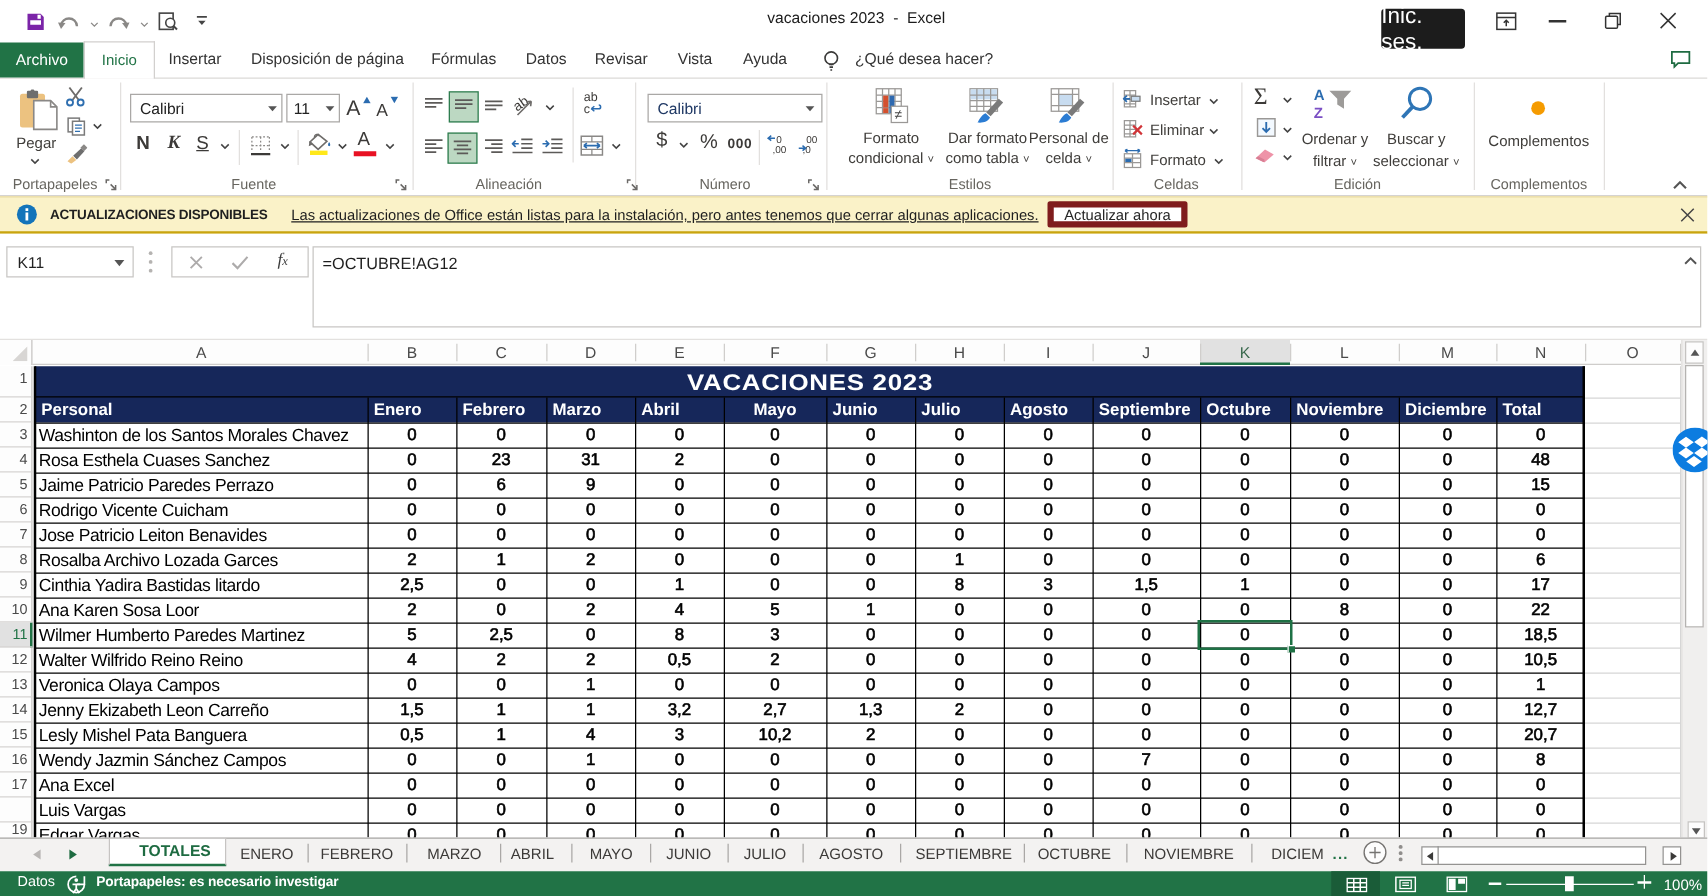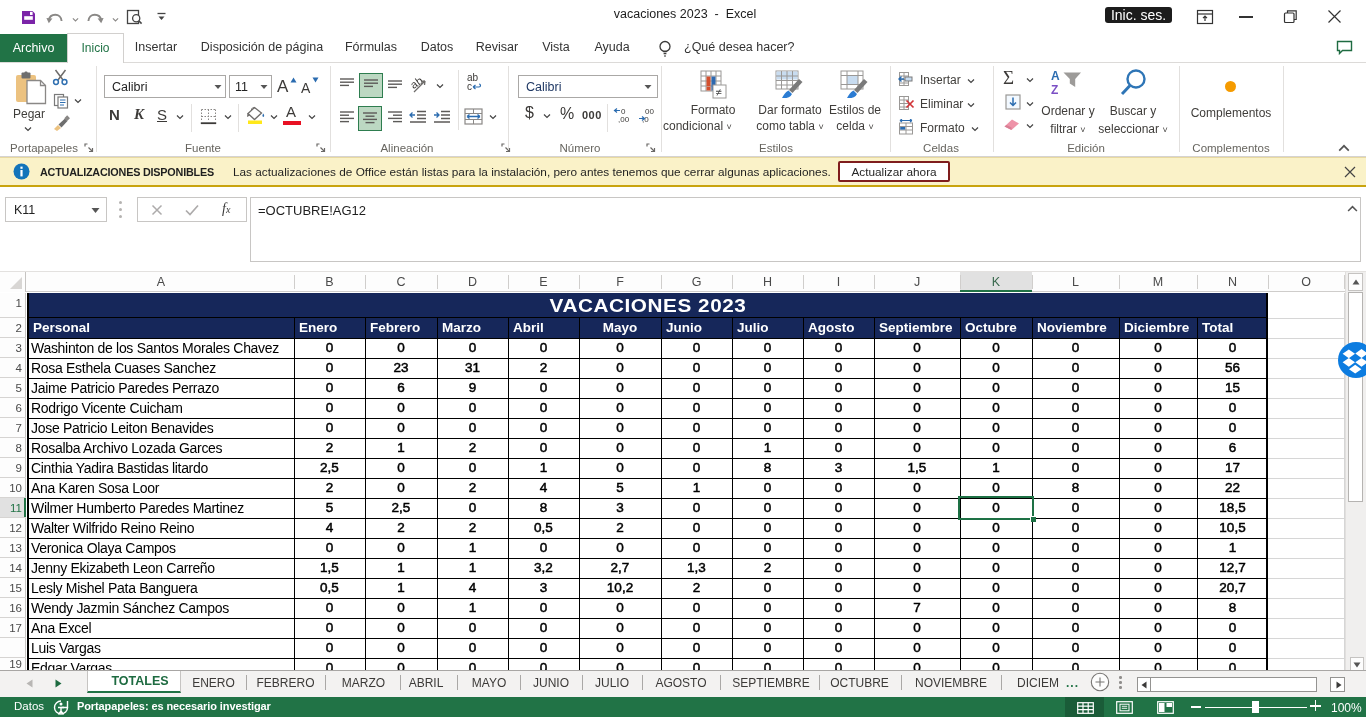--- a/index.html
+++ b/index.html
@@ -44,21 +44,21 @@
 <svg class="a" style="left:126px;top:9px" width="17" height="17" viewBox="0 0 17 17">
 <rect x="1.5" y="1.5" width="11" height="13" fill="none" stroke="#444" stroke-width="1.3"></rect>
 <circle cx="10.2" cy="9.2" r="3.6" fill="#fff" stroke="#444" stroke-width="1.3"></circle>
 <path d="M12.8 11.8 L15.6 14.6" stroke="#444" stroke-width="1.6"></path>
 </svg>
 <svg class="a" style="left:156px;top:12px" width="11" height="10" viewBox="0 0 11 10">
 <path d="M1.5 1.5 H9.5" stroke="#444" stroke-width="1.3"></path>
     <path d="M2.5 4.5 L5.5 8 L8.5 4.5 Z" fill="#444"></path>
 </svg>
 <div class="a" style="left:560px;top:7px;width:250px;text-align:center;font-size:12.5px;color:#1c1c1c">vacaciones 2023&nbsp; - &nbsp;Excel</div>
-<div class="a ctr" style="left:1105px;top:7px;width:67px;height:16px;background:#1c1c1c;border-radius:3px;color:#fff;font-size:14px">Inic. ses.</div>
+<div class="a ctr" style="left:1105px;top:7px;width:67px;height:32px;background:#1c1c1c;border-radius:3px;color:#fff;font-size:18px">Inic. ses.</div>
 <svg class="a" style="left:1196px;top:8px" width="18" height="18" viewBox="0 0 18 18">
 <rect x="1.5" y="2.5" width="15" height="13" fill="none" stroke="#333" stroke-width="1.2"></rect>
 <path d="M1.5 6 H16.5" stroke="#333" stroke-width="1.2"></path>
 <path d="M9 13 L9 8.5 M7 10.2 L9 8.2 L11 10.2" fill="none" stroke="#333" stroke-width="1.2"></path>
 </svg>
 <div class="a" style="left:1239px;top:16px;width:14px;height:1.6px;background:#333"></div>
 <svg class="a" style="left:1283px;top:9px" width="15" height="15" viewBox="0 0 15 15">
 <rect x="1.5" y="4" width="9.5" height="9.5" fill="none" stroke="#333" stroke-width="1.2" rx="1"></rect>
 <path d="M4.5 4 V1.8 H13.2 V10.5 H11" fill="none" stroke="#333" stroke-width="1.2"></path>
 </svg>
@@ -283,38 +283,38 @@
 <svg class="a" style="left:700px;top:70px" width="28" height="30" viewBox="0 0 28 30">
 <rect x="1" y="1" width="20" height="20" fill="#fff" stroke="#9a9896" stroke-width="1"></rect>
 <path d="M1 6 H21 M1 11 H21 M1 16 H21 M6 1 V21 M11 1 V21 M16 1 V21" stroke="#9a9896" stroke-width="1"></path>
 <rect x="6.5" y="6.5" width="4" height="9.5" fill="#d3502e"></rect>
 <rect x="11.5" y="6.5" width="4" height="14" fill="#2e69b0"></rect>
 <rect x="6.5" y="16.5" width="4" height="4" fill="#d3502e"></rect>
 <rect x="13" y="15" width="13" height="13" fill="#fff" stroke="#9a9896" stroke-width="1"></rect>
 <text x="15.5" y="25.5" font-size="11" fill="#444">≠</text>
 </svg>
 <div class="a rtxt" style="left:663px;top:103px;width:100px;text-align:center">Formato</div>
-<div class="a rtxt" style="left:663px;top:119px;width:100px;text-align:left">condicional <span style="font-size:9px">˅</span></div>
+<div class="a rtxt" style="left:663px;top:119px;width:100px;text-align:center">condicional <span style="font-size:9px">˅</span></div>
 <svg class="a" style="left:775px;top:70px" width="30" height="30" viewBox="0 0 30 30">
 <rect x="1" y="1" width="22" height="18" fill="#fff" stroke="#9a9896" stroke-width="1"></rect>
 <rect x="1.5" y="1.5" width="21" height="8" fill="#c8dcf0"></rect>
 <path d="M1 6 H23 M1 10.5 H23 M1 15 H23 M6.5 1 V19 M12 1 V19 M17.5 1 V19" stroke="#9a9896" stroke-width="1"></path>
 <path d="M14 20 L24 9 L27.5 12 L17.5 23 Z" fill="#7a7a7a"></path>
 <path d="M13.5 20.5 C10 22 8.5 25.5 7 28 C11 28.5 15.5 27.5 17 24 Z" fill="#2b7cd3"></path>
 </svg>
 <div class="a rtxt" style="left:740px;top:103px;width:100px;text-align:center">Dar formato</div>
 <div class="a rtxt" style="left:740px;top:119px;width:100px;text-align:center">como tabla <span style="font-size:9px">˅</span></div>
 <svg class="a" style="left:840px;top:70px" width="30" height="30" viewBox="0 0 30 30">
 <rect x="1" y="1" width="22" height="18" fill="#fff" stroke="#9a9896" stroke-width="1"></rect>
 <rect x="7" y="5.5" width="11" height="9" fill="#c8dcf0"></rect>
 <path d="M1 5.5 H23 M1 14.5 H23 M7 1 V19 M18 1 V19" stroke="#9a9896" stroke-width="1"></path>
 <path d="M14 20 L24 9 L27.5 12 L17.5 23 Z" fill="#7a7a7a"></path>
 <path d="M13.5 20.5 C10 22 8.5 25.5 7 28 C11 28.5 15.5 27.5 17 24 Z" fill="#2b7cd3"></path>
 </svg>
-<div class="a rtxt" style="left:805px;top:103px;width:100px;text-align:center">Estilos de</div>
+<div class="a rtxt" style="left:805px;top:103px;width:100px;text-align:center">Personal de</div>
 <div class="a rtxt" style="left:805px;top:119px;width:100px;text-align:center">celda <span style="font-size:9px">˅</span></div>
 <svg class="a" style="left:898px;top:71px" width="17" height="16" viewBox="0 0 17 16">
     <rect x="1.5" y="1.5" width="9" height="13" fill="#fff" stroke="#9a9896" stroke-width="1"></rect>
     <path d="M1.5 5 H10.5 M1.5 8.5 H10.5 M1.5 12 H10.5 M6 1.5 V14.5" stroke="#9a9896" stroke-width="1"></path>
     <path d="M1 8 L6 8 M3.5 5.5 L1 8 L3.5 10.5" stroke="#2b6cb0" stroke-width="1.4" fill="none"></path>
     <rect x="7" y="6" width="7" height="4" fill="#c8dcf0" stroke="#7a7a7a" stroke-width="1"></rect>
   </svg>
 <div class="a rtxt" style="left:920px;top:73px">Insertar</div>
 <svg class="a" style="left:967px;top:78px" width="8" height="6.0" viewBox="0 0 8 6">
     <path d="M1 1.5 L4 4.5 L7 1.5" fill="none" stroke="#444" stroke-width="1.2"></path>
@@ -371,22 +371,22 @@
 <div class="a rtxt" style="left:1083px;top:122px;width:100px;text-align:center">seleccionar <span style="font-size:9px">˅</span></div>
 <div class="a" style="left:1225px;top:81px;width:11px;height:11px;border-radius:50%;background:#f59b00"></div>
 <div class="a rtxt" style="left:1181px;top:106px;width:100px;text-align:center">Complementos</div>
 <div class="a" style="left:0;top:157px;width:1366px;height:30px;background:#faf2c8;border-top:1px solid #e8d9a0;border-bottom:2.5px solid #c9a40e"></div>
 <svg class="a" style="left:13px;top:163px" width="17" height="17" viewBox="0 0 17 17">
 <circle cx="8.5" cy="8.5" r="8" fill="#1374ba"></circle>
 <rect x="7.4" y="3.6" width="2.2" height="2.2" fill="#fff"></rect>
     <rect x="7.4" y="7" width="2.2" height="6.4" fill="#fff"></rect>
 </svg>
 <div class="a" style="left:40px;top:166px;font-size:10.8px;font-weight:700;color:#1f1f1f;letter-spacing:-0.2px">ACTUALIZACIONES DISPONIBLES</div>
-<div class="a" style="left:233px;top:165px;font-size:11.8px;color:#1f1f1f;">Las actualizaciones de Office están listas para la instalación, pero antes tenemos que cerrar algunas aplicaciones.</div>
-<div class="a ctr" style="left:838px;top:161px;width:112px;height:21px;background:#fff;border:2px solid #7f1d1d;border-radius:2px;font-size:11.8px;color:#262626">Actualizar ahora</div>
+<div class="a" style="left:233px;top:165px;font-size:11.8px;color:#1f1f1f;text-decoration:underline">Las actualizaciones de Office están listas para la instalación, pero antes tenemos que cerrar algunas aplicaciones.</div>
+<div class="a ctr" style="left:838px;top:161px;width:112px;height:21px;background:#fff;border:5px solid #7f1d1d;border-radius:2px;font-size:11.8px;color:#262626">Actualizar ahora</div>
 <svg class="a" style="left:1344px;top:166px" width="12" height="12" viewBox="0 0 12 12">
 <path d="M1 1 L11 11 M11 1 L1 11" stroke="#444" stroke-width="1.2"></path>
 </svg>
 <div class="a" style="left:0;top:187px;width:1366px;height:85px;background:#fff"></div>
 <div class="a" style="left:5px;top:197px;width:102px;height:25px;border:1px solid #c8c6c4;background:#fff"></div>
 <div class="a" style="left:14px;top:203px;font-size:12.5px;color:#222">K11</div>
 <svg class="a" style="left:91px;top:207px" width="9" height="7" viewBox="0 0 9 7">
     <path d="M0.5 1 L4.5 6 L8.5 1 Z" fill="#555"></path>
   </svg>
 <div class="a" style="left:119px;top:201px;width:3px;height:3px;background:#b5b3b1;border-radius:50%"></div>
@@ -535,21 +535,21 @@
 <div class="num" style="left:437px;top:358px;width:71px">31</div>
 <div class="num" style="left:508px;top:358px;width:71px">2</div>
 <div class="num" style="left:579px;top:358px;width:82px">0</div>
 <div class="num" style="left:661px;top:358px;width:71px">0</div>
 <div class="num" style="left:732px;top:358px;width:71px">0</div>
 <div class="num" style="left:803px;top:358px;width:71px">0</div>
 <div class="num" style="left:874px;top:358px;width:86px">0</div>
 <div class="num" style="left:960px;top:358px;width:72px">0</div>
 <div class="num" style="left:1032px;top:358px;width:87px">0</div>
 <div class="num" style="left:1119px;top:358px;width:78px">0</div>
-<div class="num" style="left:1197px;top:358px;width:71px">56</div>
+<div class="num" style="left:1197px;top:358px;width:71px">48</div>
 <div class="nm" style="top:378px">Jaime Patricio Paredes Perrazo</div>
 <div class="num" style="left:294px;top:378px;width:71px">0</div>
 <div class="num" style="left:365px;top:378px;width:72px">6</div>
 <div class="num" style="left:437px;top:378px;width:71px">9</div>
 <div class="num" style="left:508px;top:378px;width:71px">0</div>
 <div class="num" style="left:579px;top:378px;width:82px">0</div>
 <div class="num" style="left:661px;top:378px;width:71px">0</div>
 <div class="num" style="left:732px;top:378px;width:71px">0</div>
 <div class="num" style="left:803px;top:378px;width:71px">0</div>
 <div class="num" style="left:874px;top:378px;width:86px">0</div>

